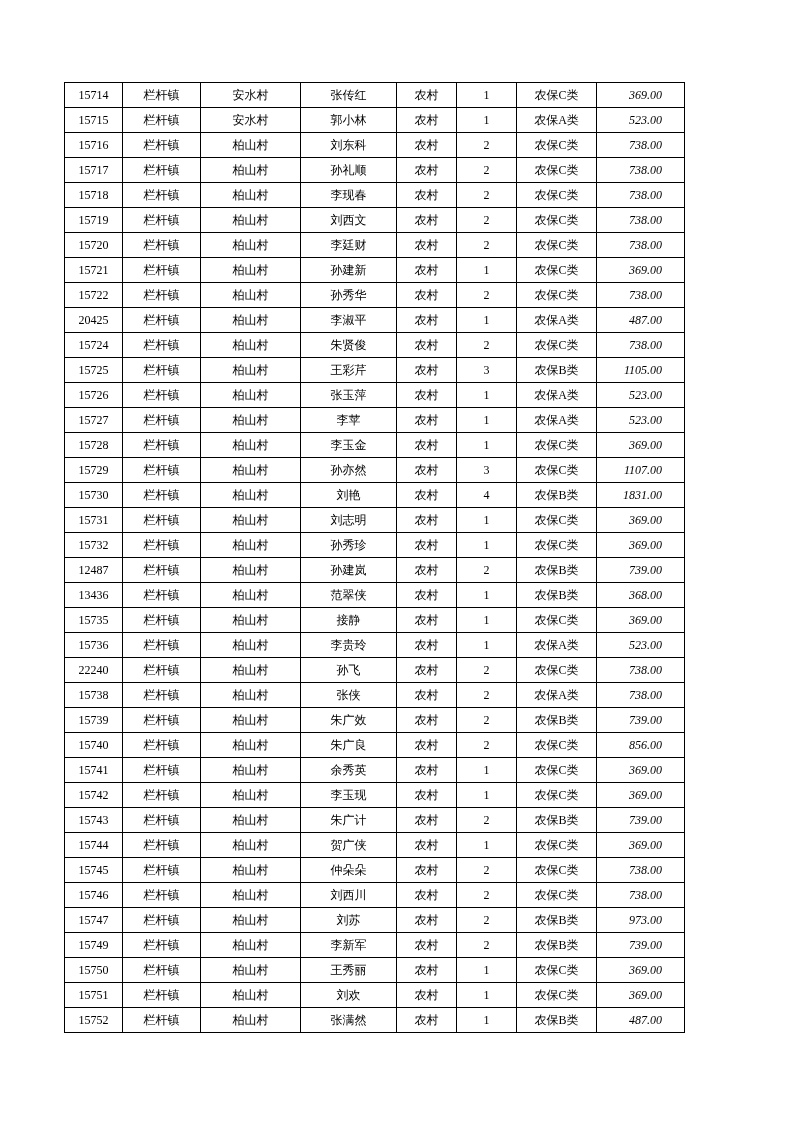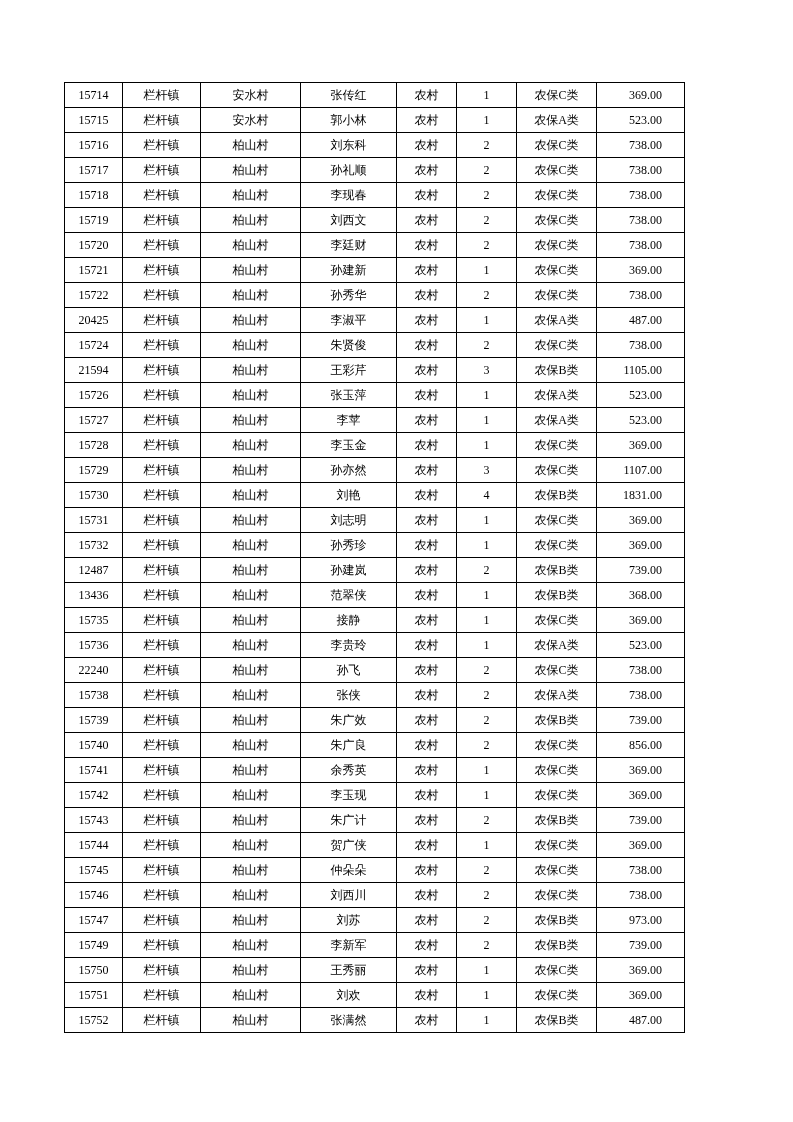--- a/index.html
+++ b/index.html
@@ -36,20 +36,21 @@
     line-height: 24px;
     text-align: center;
     vertical-align: middle;
     padding: 0;
     white-space: nowrap;
     overflow: hidden;
   }
   table.grid td.amount {
     text-align: right;
     padding-right: 22px;
+    font-style: italic;
   }
   col.c-id       { width: 58px; }
   col.c-town     { width: 78px; }
   col.c-village  { width: 100px; }
   col.c-person   { width: 96px; }
   col.c-type     { width: 60px; }
   col.c-count    { width: 60px; }
   col.c-category { width: 80px; }
   col.c-amount   { width: 88px; }
 </style>
@@ -173,21 +174,21 @@
           <td>15724</td>
           <td>栏杆镇</td>
           <td>柏山村</td>
           <td>朱贤俊</td>
           <td>农村</td>
           <td>2</td>
           <td>农保C类</td>
           <td class="amount">738.00</td>
         </tr>
         <tr>
-          <td>21594</td>
+          <td>15725</td>
           <td>栏杆镇</td>
           <td>柏山村</td>
           <td>王彩芹</td>
           <td>农村</td>
           <td>3</td>
           <td>农保B类</td>
           <td class="amount">1105.00</td>
         </tr>
         <tr>
           <td>15726</td>

